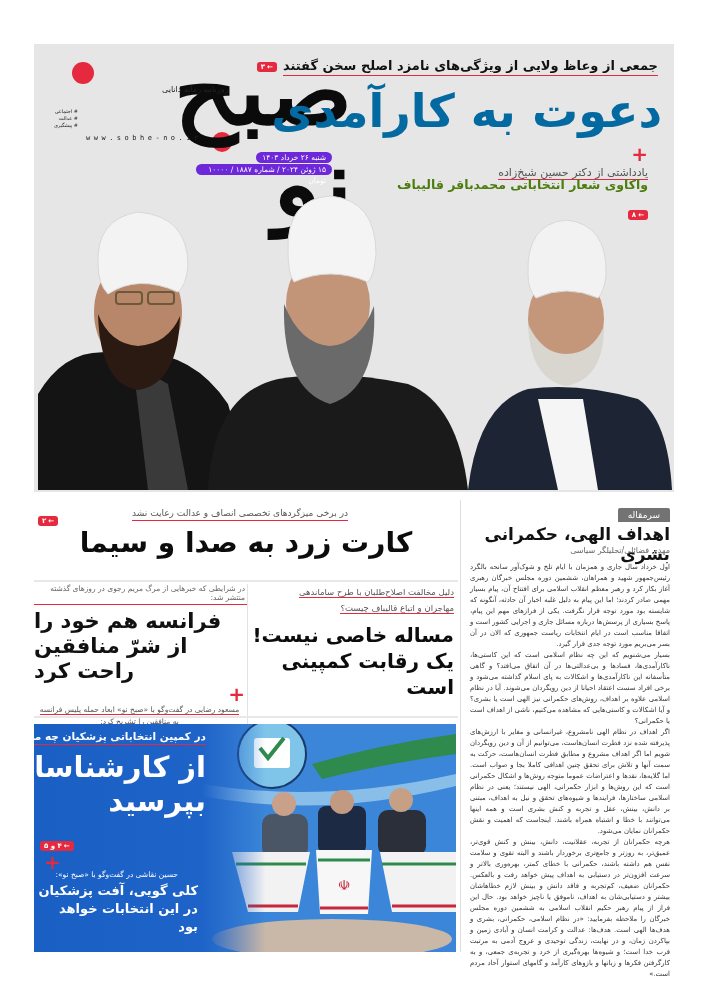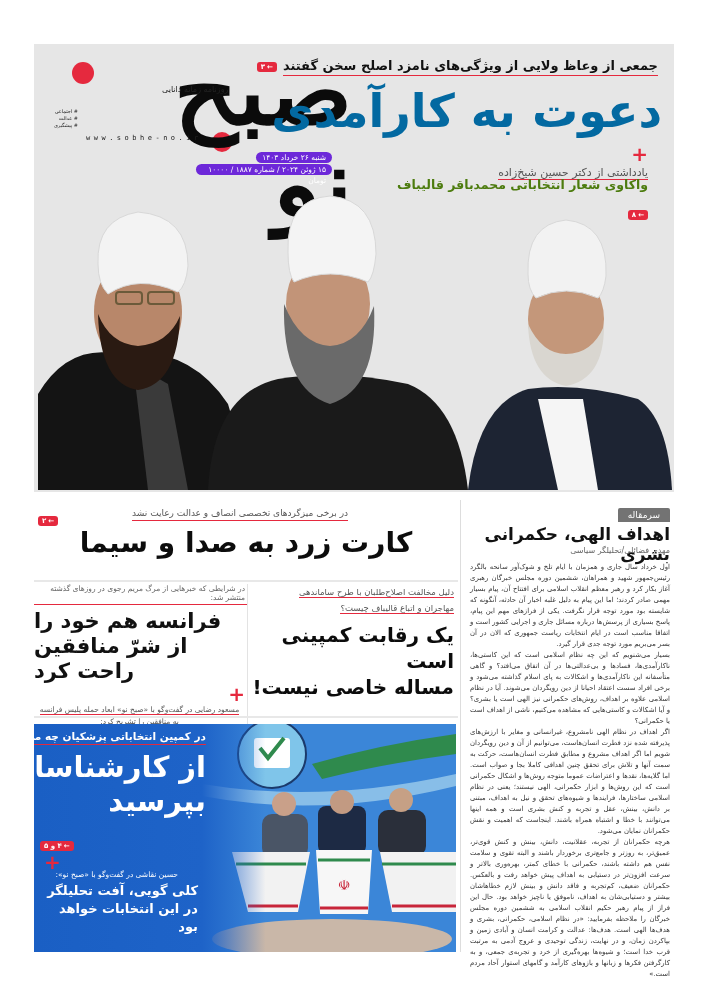--- a/index.html
+++ b/index.html
@@ -158,22 +158,22 @@
     <div class="sy-head">کارت زرد به صدا و سیما</div>
   </div>
   <div class="hr" style="left:0; top:536px; width:424px;"></div>
 
   <div class="story-mid">
     <div class="sm-kicker">
       <span>دلیل مخالفت اصلاح‌طلبان با طرح ساماندهی</span><br>
       <span>مهاجران و اتباع قالیباف چیست؟</span>
     </div>
     <div class="sm-head">
+      <div>مساله خاصی نیست!</div>
       <div>یک رقابت کمپینی است</div>
-      <div>مساله خاصی نیست!</div>
     </div>
     <div class="sm-ref"><span class="page-ref">
           <span>←</span>
           <span>۲</span>
         </span></div>
   </div>
 
   <div class="story-france">
     <div class="sf-kicker">در شرایطی که خبرهایی از مرگ مریم رجوی در روزهای گذشته منتشر شد:</div>
     <div class="sf-head">
@@ -234,18 +234,18 @@
       <div>از کارشناسان</div>
       <div>بپرسید</div>
     </div>
     <div class="ft-ref"><span class="page-ref">
           <span>←</span>
           <span>۴ و ۵</span>
         </span></div>
     <div class="ft-plus plus">+</div>
     <div class="ft-by">حسین نقاشی در گفت‌وگو با «صبح نو»:</div>
     <div class="ft-sub">
-      <div>کلی گویی، آفت تحلیلگر</div>
+      <div>کلی گویی، آفت پزشکیان</div>
       <div>در این انتخابات خواهد بود</div>
     </div>
   </div>
 
 </div>
 
 </body></html>

